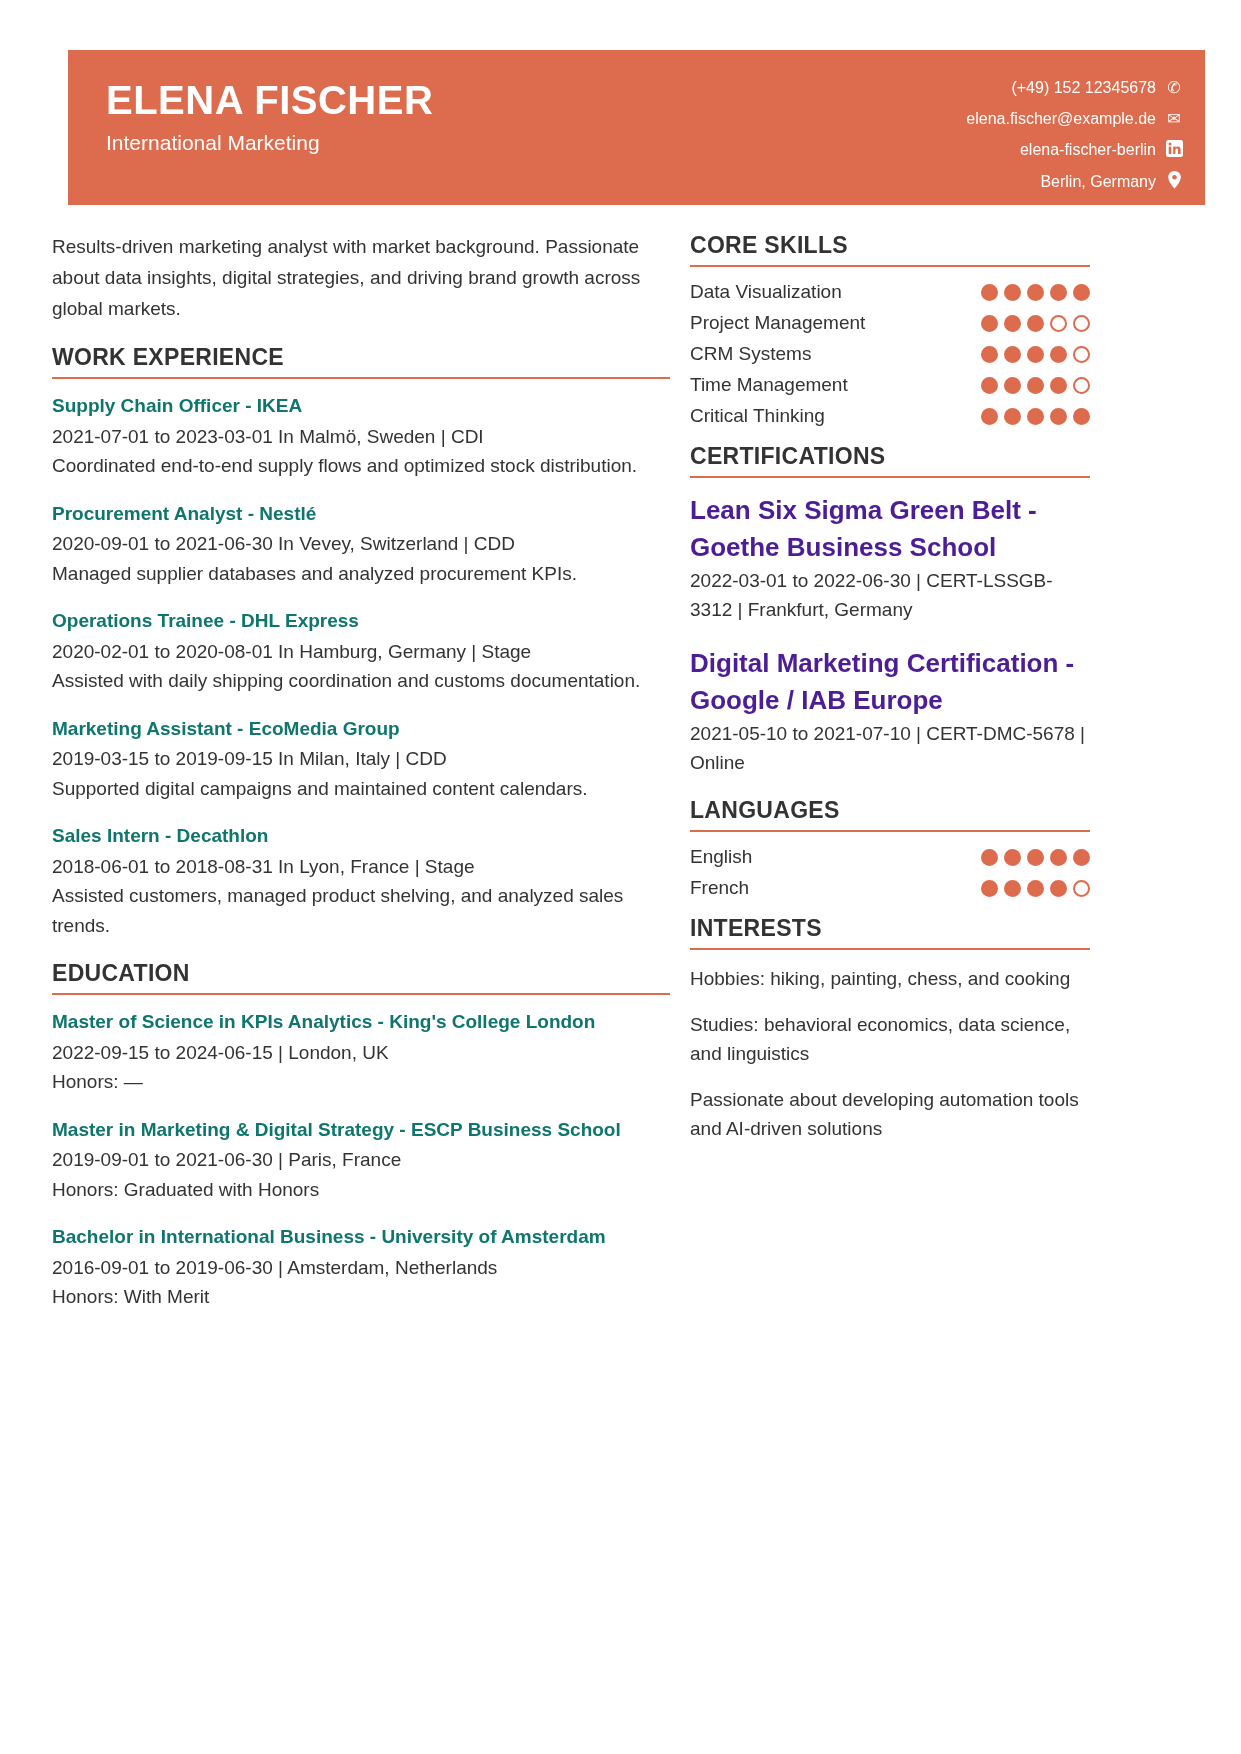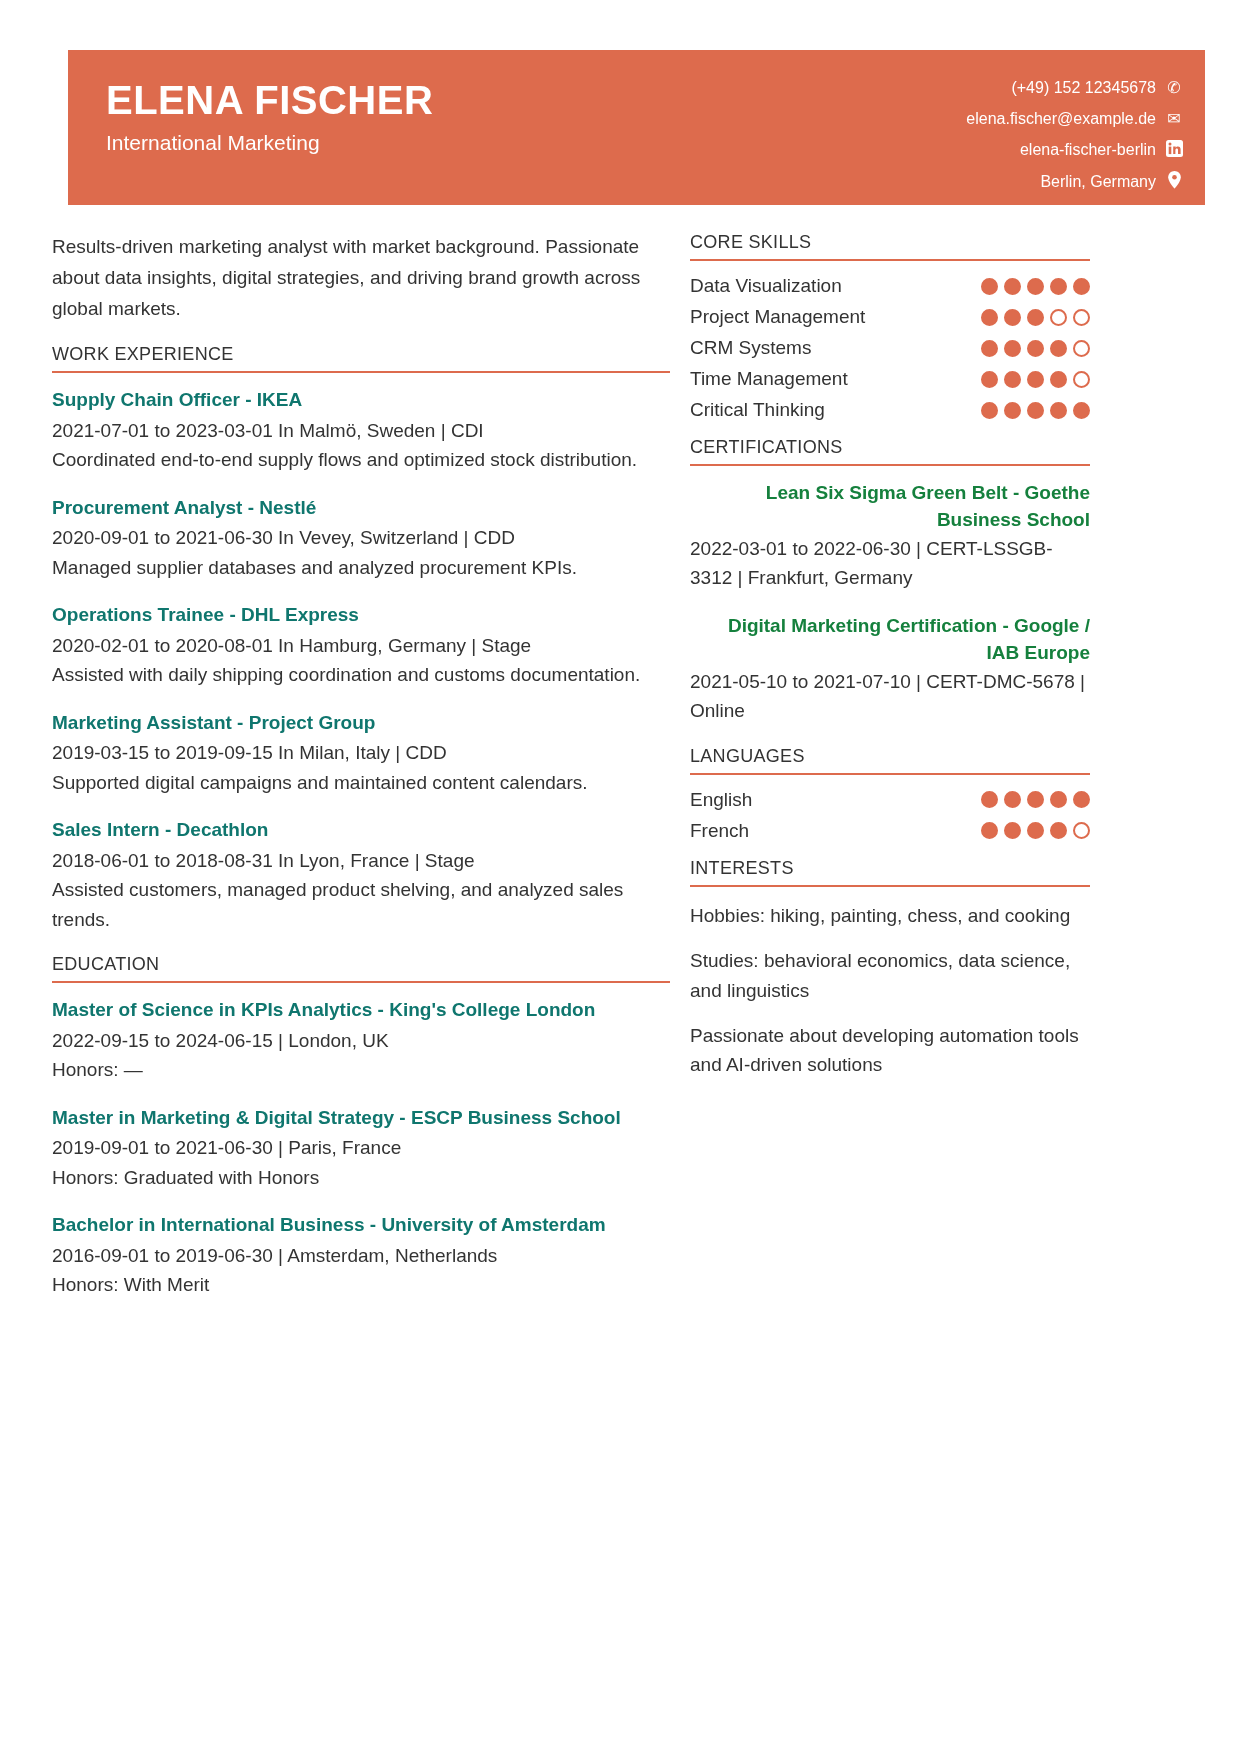--- a/index.html
+++ b/index.html
@@ -85,22 +85,22 @@
   .col-right { width: 400px; }
 
   .summary {
     font-size: 19px;
     line-height: 1.62;
     color: #333;
     margin: 0 0 20px 0;
   }
 
   .section-title {
-    font-size: 18px;
-    font-weight: normal;
+    font-size: 23px;
+    font-weight: bold;
     color: #333;
     letter-spacing: 0.3px;
     margin: 16px 0 0 0;
     text-transform: uppercase;
   }
   .section-rule {
     border: none;
     border-top: 2px solid #DD6B4D;
     margin: 6px 0 14px 0;
   }
@@ -139,25 +139,24 @@
   .dot {
     width: 17px; height: 17px;
     border-radius: 50%;
     border: 2px solid #DD6B4D;
     background: transparent;
   }
   .dot.filled { background: #DD6B4D; }
 
   .cert { margin-bottom: 20px; }
   .cert-title {
-    font-size: 19px;
+    font-size: 26px;
     font-weight: bold;
-    color: #15803d;
+    color: #4c1d95;
     line-height: 1.42;
-    text-align: right;
   }
   .cert-meta {
     font-size: 19px;
     color: #333;
     line-height: 1.55;
   }
 
   .interest-item {
     font-size: 19px;
     color: #333;
@@ -228,21 +227,21 @@
           <div class="entry-title">Procurement Analyst - Nestlé</div>
           <div class="entry-meta">2020-09-01 to 2021-06-30 In Vevey, Switzerland | CDD</div>
           <div class="entry-desc">Managed supplier databases and analyzed procurement KPIs.</div>
         </div>
         <div class="entry">
           <div class="entry-title">Operations Trainee - DHL Express</div>
           <div class="entry-meta">2020-02-01 to 2020-08-01 In Hamburg, Germany | Stage</div>
           <div class="entry-desc">Assisted with daily shipping coordination and customs documentation.</div>
         </div>
         <div class="entry">
-          <div class="entry-title">Marketing Assistant - Project Group</div>
+          <div class="entry-title">Marketing Assistant - EcoMedia Group</div>
           <div class="entry-meta">2019-03-15 to 2019-09-15 In Milan, Italy | CDD</div>
           <div class="entry-desc">Supported digital campaigns and maintained content calendars.</div>
         </div>
         <div class="entry">
           <div class="entry-title">Sales Intern - Decathlon</div>
           <div class="entry-meta">2018-06-01 to 2018-08-31 In Lyon, France | Stage</div>
           <div class="entry-desc">Assisted customers, managed product shelving, and analyzed sales trends.</div>
         </div>
       </div>
 

